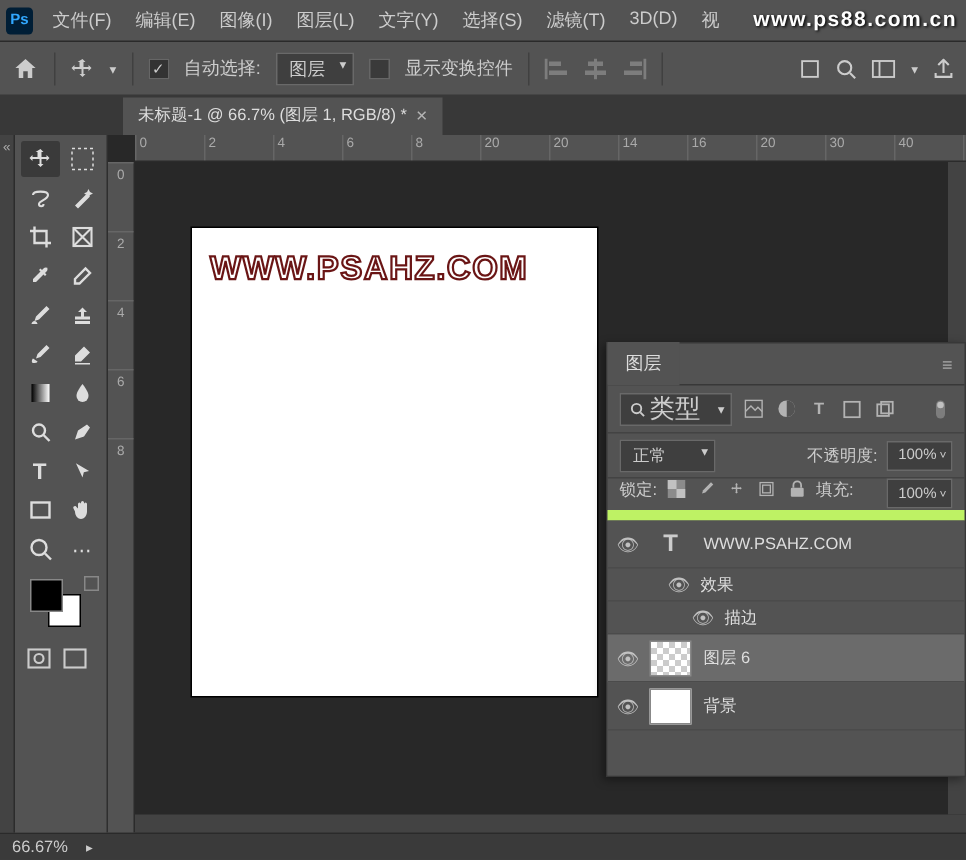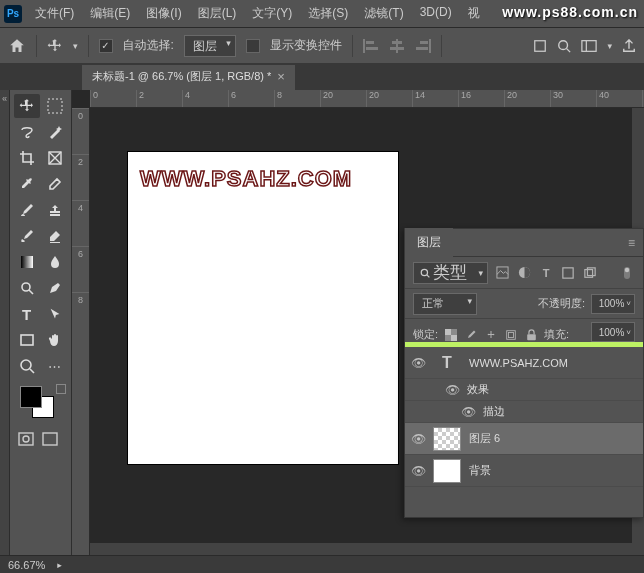--- a/index.html
+++ b/index.html
@@ -48,21 +48,21 @@
 .lp-tabs .t{padding:6px 12px;font-size:12px;color:#ddd;background:#535353}
 .lp-tabs .eq{margin-left:auto;padding:4px 8px;opacity:.7}
 .lp-filter{height:32px;display:flex;align-items:center;gap:6px;padding:0 8px;border-bottom:1px solid #434343}
 .lp-filter .drop{background:#3f3f3f;border:1px solid #696969;height:22px;padding:2px 20px 2px 6px;position:relative;font-size:17px;display:flex;align-items:center;gap:3px}
 .lp-filter .drop:after{content:"▾";position:absolute;right:4px;font-size:9px}
 .lp-filter .fi{width:16px;height:16px;opacity:.8;display:flex;align-items:center;justify-content:center;font-size:11px}
 .lp-blend{height:30px;display:flex;align-items:center;gap:6px;padding:0 8px;border-bottom:1px solid #434343;font-size:11px}
 .lp-blend .drop{background:#3f3f3f;border:1px solid #696969;height:22px;padding:2px 32px 2px 8px;position:relative}
 .lp-blend .drop:after{content:"▾";position:absolute;right:4px;font-size:9px}
 .lp-blend .numbox{background:#3f3f3f;border:1px solid #696969;height:20px;width:44px;padding:1px 3px;font-size:10px;display:flex;align-items:center;justify-content:flex-end;gap:2px}
-.lp-lock{height:28px;display:flex;align-items:flex-end;gap:6px;padding:0 8px;border-bottom:5px solid #bef264;font-size:11px}
+.lp-lock{height:28px;display:flex;align-items:flex-start;gap:6px;padding:0 8px;border-bottom:7px solid #bef264;font-size:11px}
 .lp-lock .li{width:14px;height:14px;opacity:.8;font-size:10px;display:flex;align-items:center;justify-content:center}
 .lp-lock .numbox{background:#3f3f3f;border:1px solid #696969;height:20px;width:44px;padding:1px 3px;font-size:10px;display:flex;align-items:center;justify-content:flex-end;gap:2px;margin-left:auto}
 .lp-list{flex:1;overflow:auto;background:#535353}
 .lrow{display:flex;align-items:center;min-height:32px;padding:3px 6px;gap:8px;border-bottom:1px solid #4b4b4b}
 .lrow.selrow{background:#6b6b6b}
 .lrow .eye{width:14px;text-align:center;font-size:12px;opacity:.9}
 .lrow .thumb{width:28px;height:24px;background:#fff;border:1px solid #888;display:flex;align-items:center;justify-content:center;font-size:14px;color:#555}
 .lrow .thumb.checker{background:repeating-conic-gradient(#ccc 0 25%,#fff 0 50%) 0 0/8px 8px}
 .lrow .thumb.T{background:transparent;border:none;color:#ccc;font-size:16px;font-weight:bold}
 .lrow .lname{font-size:11px;color:#ddd}

